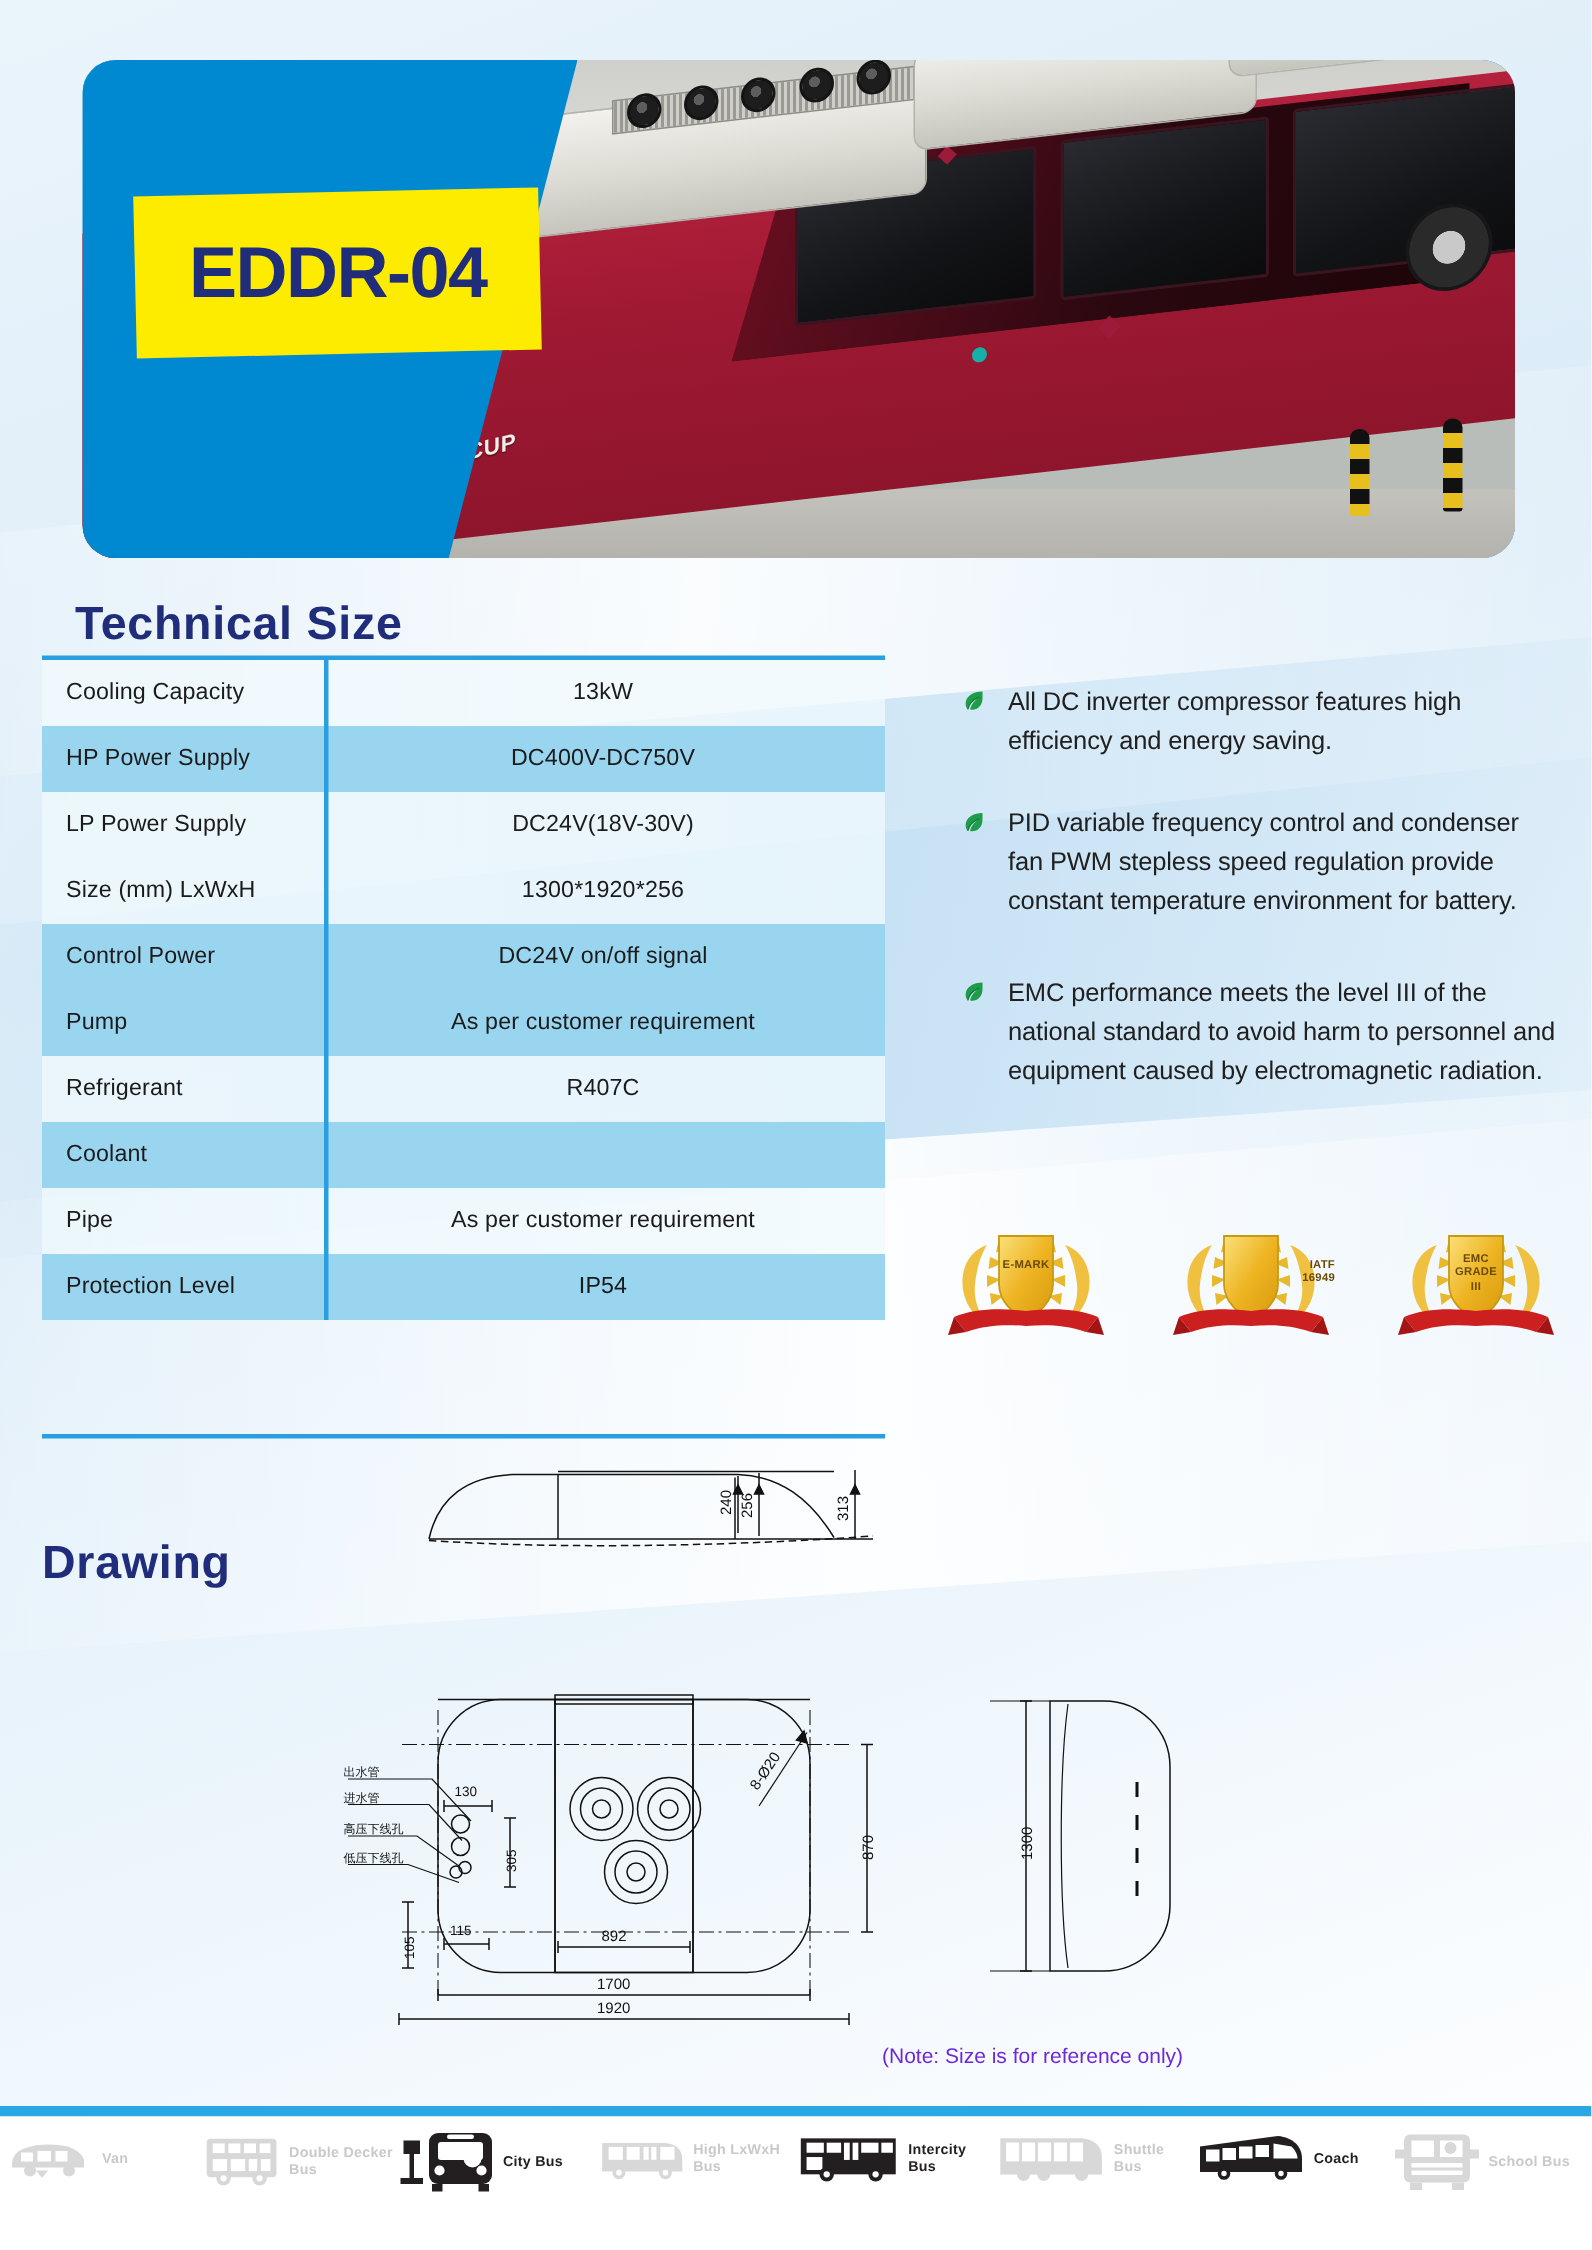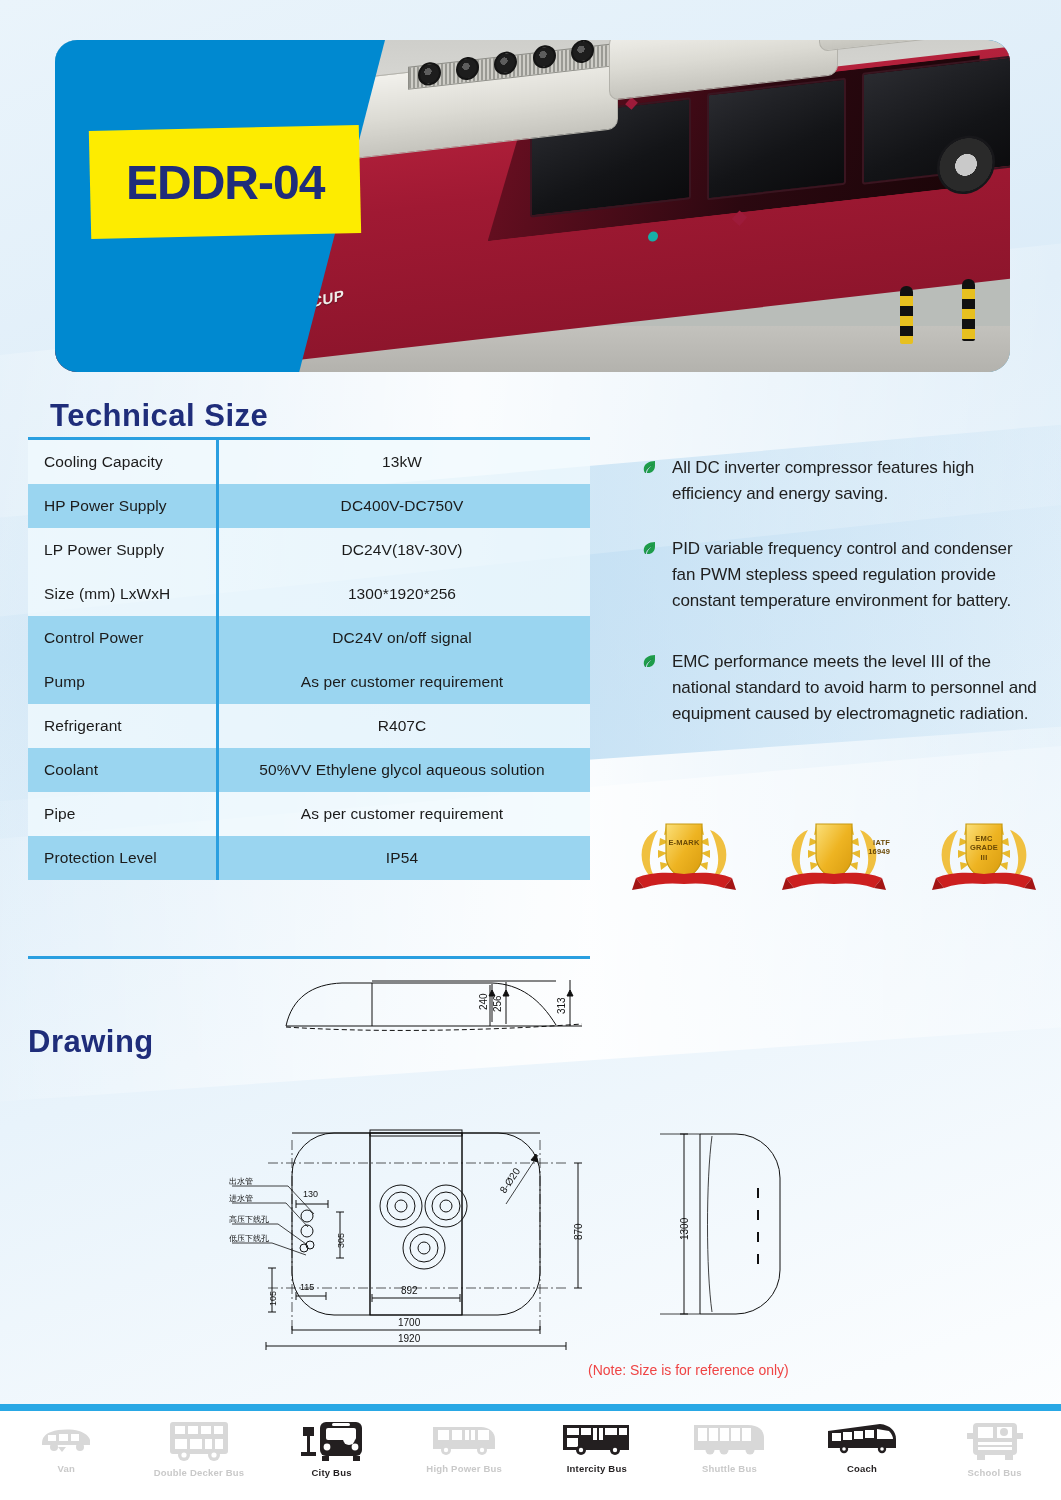--- a/index.html
+++ b/index.html
@@ -175,34 +175,34 @@
     position: absolute; left: 0; right: 0; top: 26px; text-align: center;
     font-size: 7.5px; font-weight: bold; color: #6b4a06; line-height: 1.25;
     letter-spacing: .2px; z-index: 3;
   }
 
   
   .drawing-wrap { position: absolute; left: 0; top: 0; width: 1061px; height: 1500px;
     pointer-events: none; }
   .note-text {
     position: absolute; left: 588px; top: 1362px;
-    font-size: 14px; color: #ef4444;
+    font-size: 14px; color: #6d28d9;
   }
 
   
   .footer-rule {
     position: absolute; left: 0; top: 1404px; width: 1061px; height: 7px;
     background: #29a8e5;
   }
   .footer {
     position: absolute; left: 0; top: 1411px; width: 1061px; height: 89px;
     background: #fff; display: flex; align-items: flex-start;
   }
   .foot-item {
-    flex: 1; display: flex; flex-direction: column; align-items: center;
+    flex: 1; display: flex; flex-direction: row; align-items: center;
     padding-top: 8px; gap: 4px;
   }
   .foot-label { font-size: 9.5px; font-weight: bold; letter-spacing: .2px; }
   .foot-item.on  .foot-label { color: #231f20; }
   .foot-item.off .foot-label { color: #c9c9c9; }
   .foot-item.on  svg { fill: #231f20; }
   .foot-item.off svg { fill: #d8d8d8; }
 </style>
 </head>
 <body>
@@ -298,21 +298,20 @@
     <div class="spec-val">As per customer requirement</div>
   </div>
   <div class="spec-row odd">
     <div class="spec-key">Refrigerant</div>
     <div class="spec-divider"></div>
     <div class="spec-val">R407C</div>
   </div>
   <div class="spec-row even">
     <div class="spec-key">Coolant</div>
     <div class="spec-divider"></div>
-    <div class="spec-val">50%VV Ethylene glycol aqueous solution</div>
   </div>
   <div class="spec-row odd">
     <div class="spec-key">Pipe</div>
     <div class="spec-divider"></div>
     <div class="spec-val">As per customer requirement</div>
   </div>
   <div class="spec-row even">
     <div class="spec-key">Protection Level</div>
     <div class="spec-divider"></div>
     <div class="spec-val">IP54</div>
@@ -578,21 +577,21 @@
       <rect x="9" y="11" width="11" height="10" fill="#fff"></rect>
         <rect x="23" y="11" width="10" height="10" fill="#fff"></rect>
       <rect x="36" y="11" width="4" height="10" fill="#fff"></rect>
         <rect x="42" y="11" width="4" height="10" fill="#fff"></rect>
       <rect x="49" y="11" width="11" height="10" fill="#fff"></rect>
       <circle cx="17" cy="31" r="5"></circle>
         <circle cx="53" cy="31" r="5"></circle>
       <circle cx="17" cy="31" r="2.2" fill="#fff"></circle>
         <circle cx="53" cy="31" r="2.2" fill="#fff"></circle>
     </svg>
-    <div class="foot-label">High Power Bus</div>
+    <div class="foot-label">High LxWxH Bus</div>
   </div>
 
   <div class="foot-item on">
     <svg width="74" height="40" viewBox="0 0 74 40">
       <rect x="3" y="6" width="66" height="25"></rect>
       <rect x="7" y="9" width="12" height="7" fill="#fff"></rect>
         <rect x="21" y="9" width="10" height="7" fill="#fff"></rect>
       <rect x="33" y="9" width="4" height="12" fill="#fff"></rect>
         <rect x="39" y="9" width="4" height="12" fill="#fff"></rect>
       <rect x="45" y="9" width="12" height="7" fill="#fff"></rect>

